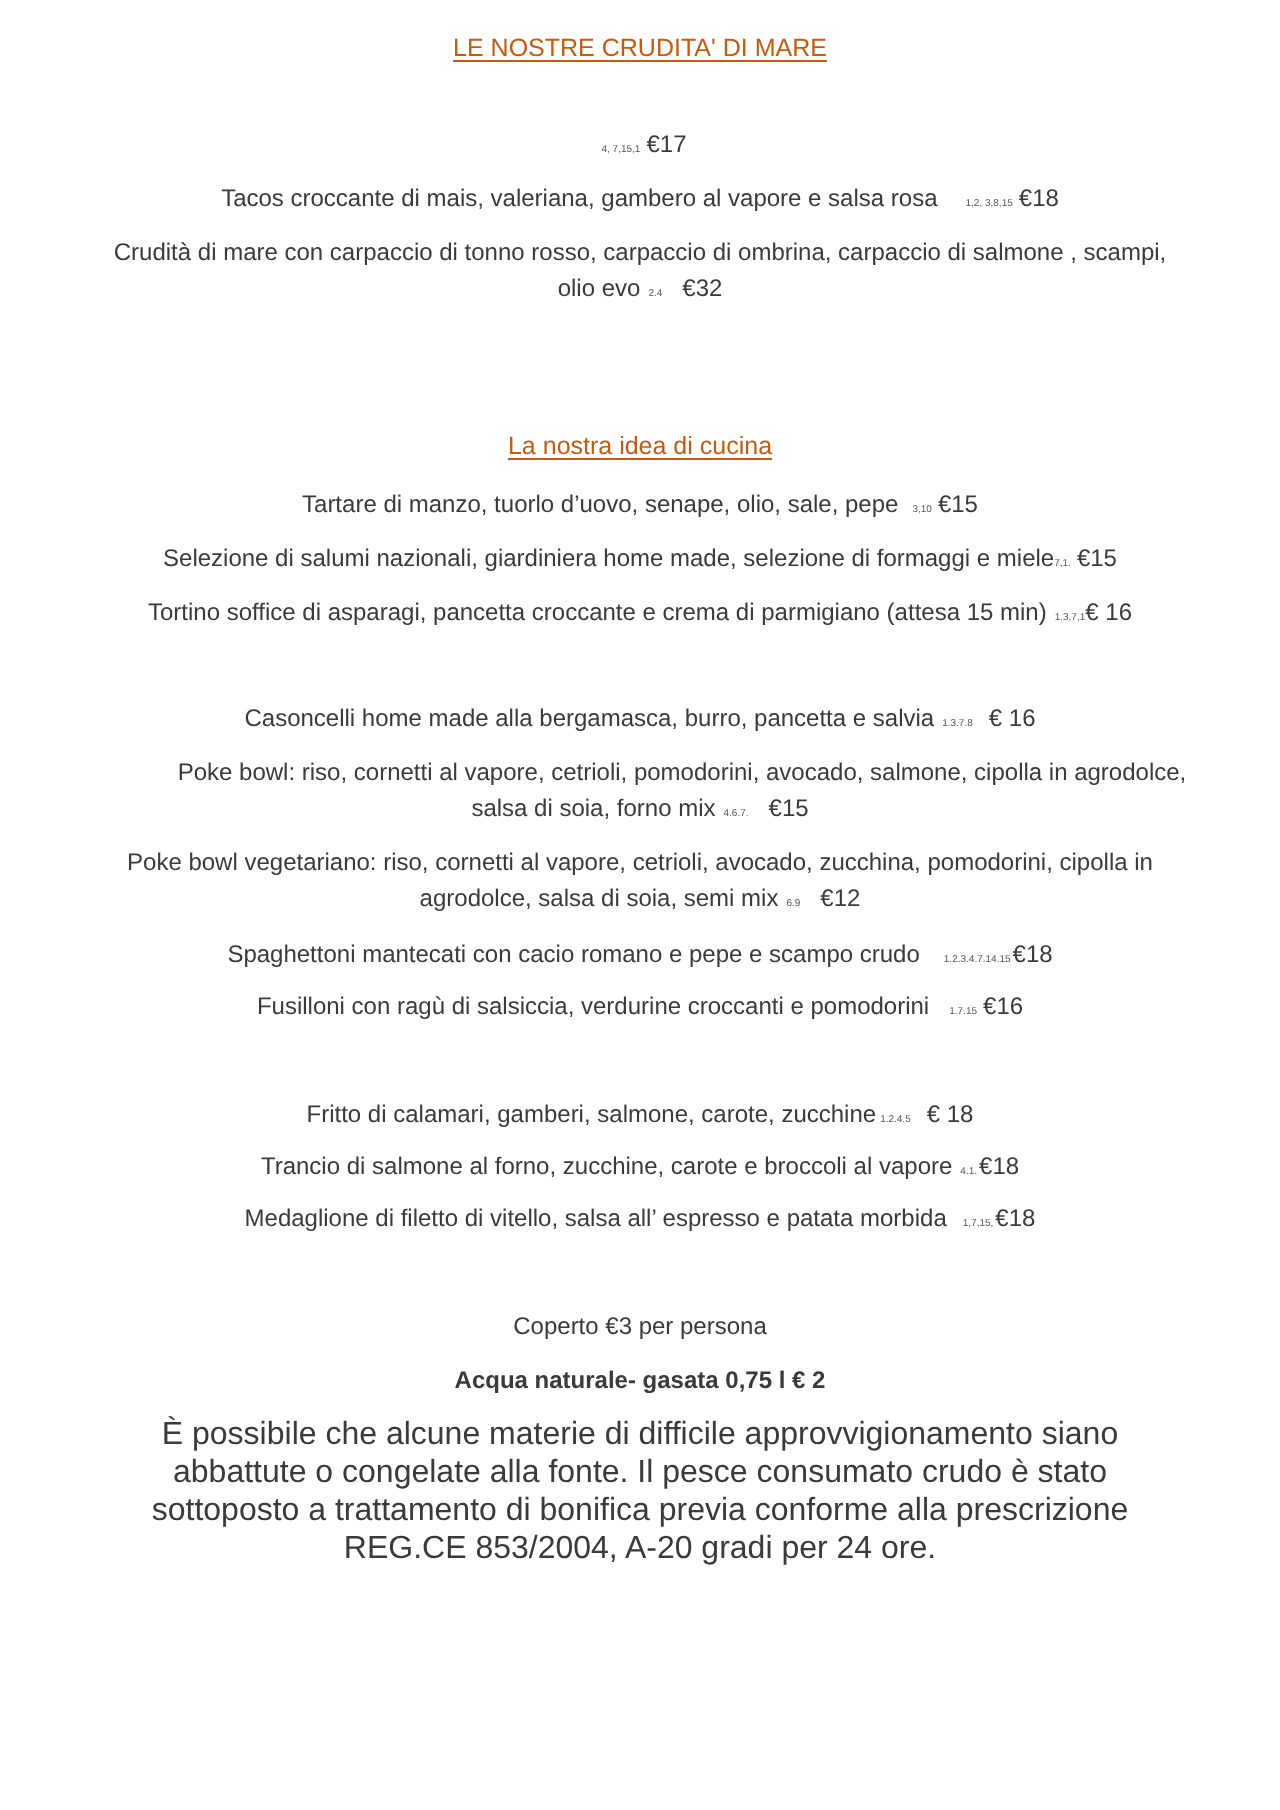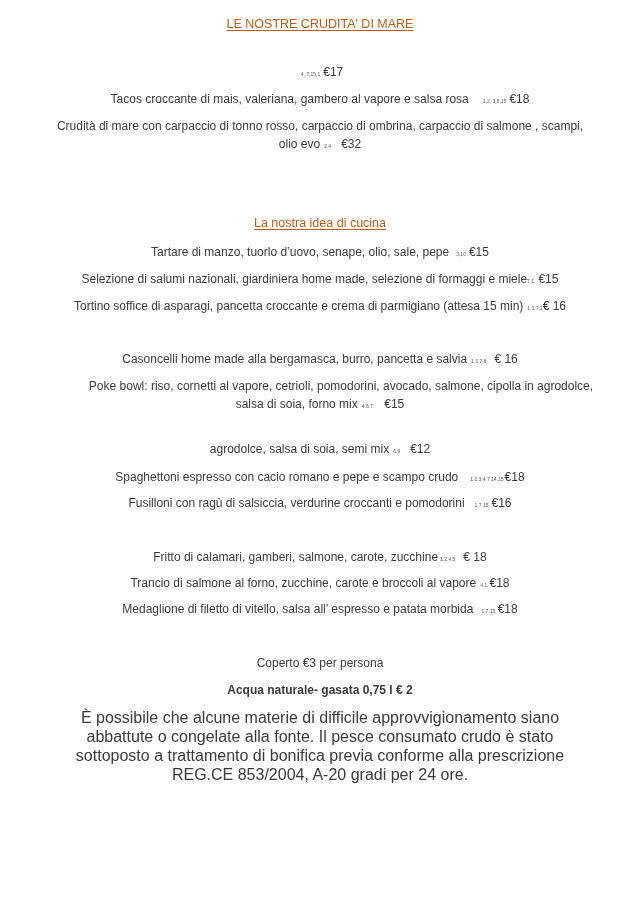--- a/index.html
+++ b/index.html
@@ -45,23 +45,24 @@
 
   <div class="line" style="top:270px;"><span>Selezione di salumi nazionali, giardiniera home made, selezione di formaggi e miele</span><span class="sup" style="margin-left:0">7,1.</span><span class="price">€15</span></div>
 
   <div class="line" style="top:297px;"><span>Tortino soffice di asparagi, pancetta croccante e crema di parmigiano (attesa 15 min)</span><span class="sup" style="margin-right:0">1.3,7,1</span><span class="price">€ 16</span></div>
 
   <div class="line" style="top:350px;"><span>Casoncelli home made alla bergamasca, burro, pancetta e salvia</span><span class="sup" style="margin-right:8px">1.3.7.8</span><span class="price">€ 16</span></div>
 
   <div class="line" style="top:377px;margin-left:21px;"><span>Poke bowl: riso, cornetti al vapore, cetrioli, pomodorini, avocado, salmone, cipolla in agrodolce,</span></div>
   <div class="line" style="top:395px;"><span>salsa di soia, forno mix</span><span class="sup" style="margin-right:10px">4.6.7.</span><span class="price">€15</span></div>
 
+  <div class="line" style="top:422px;"><span>Poke bowl vegetariano: riso, cornetti al vapore, cetrioli, avocado, zucchina, pomodorini, cipolla in</span></div>
   <div class="line" style="top:440px;"><span>agrodolce, salsa di soia, semi mix</span><span class="sup" style="margin-right:10px">6.9</span><span class="price">€12</span></div>
 
-  <div class="line" style="top:468px;"><span>Spaghettoni espresso con cacio romano e pepe e scampo crudo</span><span class="sup" style="margin-left:12px;margin-right:1px">1.2.3.4.7.14.15</span><span class="price">€18</span></div>
+  <div class="line" style="top:468px;"><span>Spaghettoni mantecati con cacio romano e pepe e scampo crudo</span><span class="sup" style="margin-left:12px;margin-right:1px">1.2.3.4.7.14.15</span><span class="price">€18</span></div>
 
   <div class="line" style="top:494px;"><span>Fusilloni con ragù di salsiccia, verdurine croccanti e pomodorini</span><span class="sup" style="margin-left:10px">1.7.15</span><span class="price">€16</span></div>
 
   <div class="line" style="top:548px;"><span>Fritto di calamari, gamberi, salmone, carote, zucchine</span><span class="sup" style="margin-left:2px;margin-right:8px">1.2.4.5</span><span class="price">€ 18</span></div>
 
   <div class="line" style="top:574px;"><span>Trancio di salmone al forno, zucchine, carote e broccoli al vapore</span><span class="sup" style="margin-right:1px">4.1.</span><span class="price">€18</span></div>
 
   <div class="line" style="top:600px;"><span>Medaglione di filetto di vitello, salsa all’ espresso e patata morbida</span><span class="sup" style="margin-left:8px;margin-right:1px">1,7,15,</span><span class="price">€18</span></div>
 
   <div class="line" style="top:654px;">Coperto €3 per persona</div>

